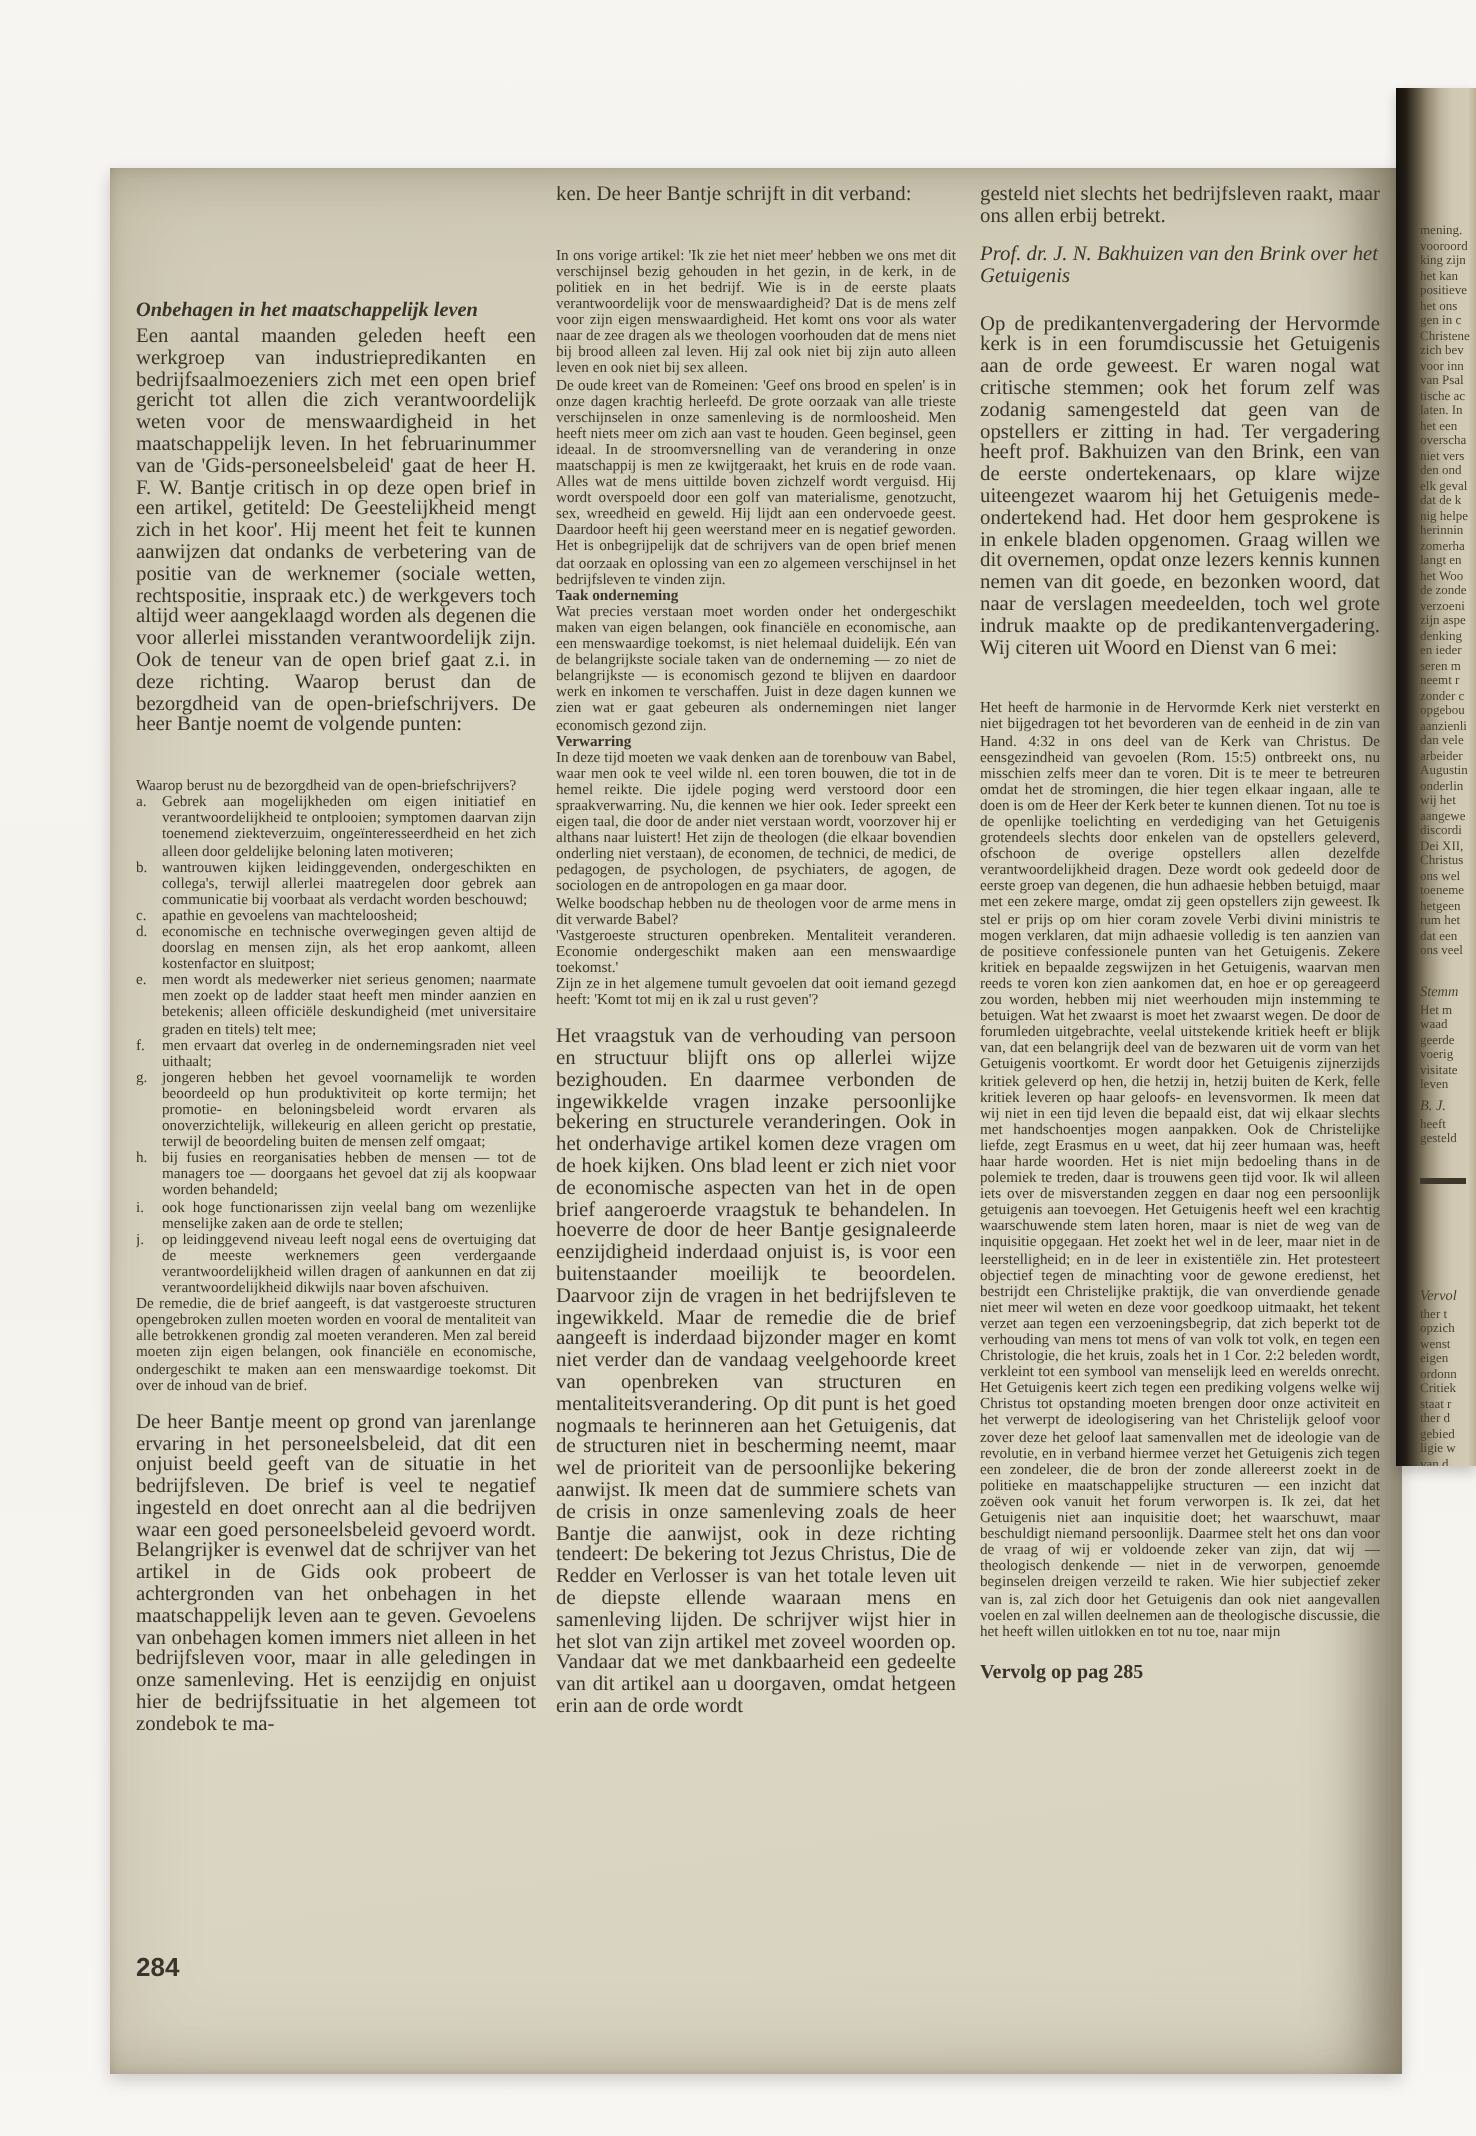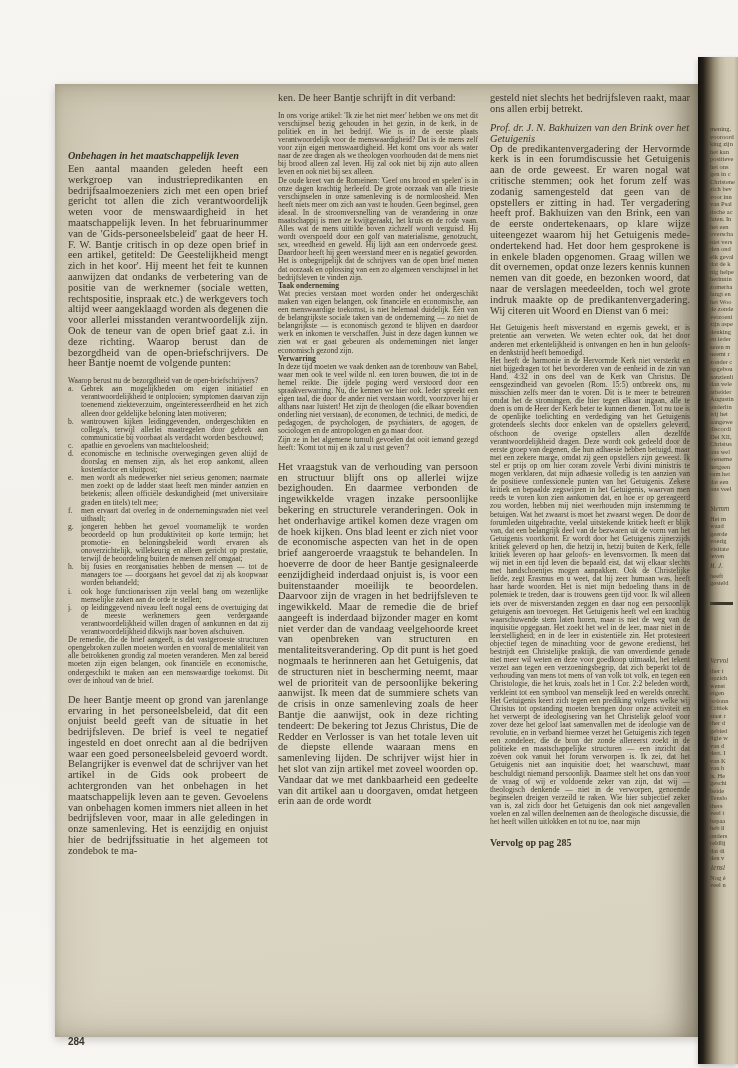--- a/index.html
+++ b/index.html
@@ -28,39 +28,39 @@
   .j{text-align:justify;hyphens:auto;-webkit-hyphens:auto;}
   .body{font-size:10.4px;line-height:10.8px;}
   .small{font-size:7.6px;line-height:8.1px;}
   .spacer-top{height:57px;}
   .title{
     font-family:"Liberation Sans",sans-serif;font-weight:400;
     font-size:30px;line-height:32px;letter-spacing:.5px;
     color:#38342a;margin:0 0 7px 0;
   }
   .subhead{font-style:italic;font-weight:bold;font-size:10.2px;line-height:11px;margin-bottom:3px;}
-  .quoteblock{margin-top:8px;}
+  .quoteblock{margin-top:20px;}
   .quoteblock p{margin:0;}
   .point{position:relative;padding-left:13px;}
   .plabel{position:absolute;left:0;top:0;}
   .mt{margin-top:10px;}
   .small-head{font-weight:bold;margin-top:8px;}
-  .ital-head{font-style:italic;font-size:10.4px;line-height:11px;margin:7px 0 0 0;}
+  .ital-head{font-style:italic;font-size:10.4px;line-height:11px;margin:7px 0 14px 0;}
   .continuation{
     font-weight:bold;font-size:10px;
     margin-top:11px;padding-right:5px;
   }
   .pagenum{
-    position:absolute;left:13px;top:952px;
+    position:absolute;left:13px;top:892px;
     font-family:"Liberation Sans",sans-serif;font-weight:bold;
-    font-size:10px;color:#3a352b;
+    font-size:13px;color:#3a352b;
   }
   
   .strip{
-    position:absolute;left:698px;top:57px;width:40px;height:1007px;
+    position:absolute;left:698px;top:44px;width:40px;height:689px;
     background:linear-gradient(90deg,
       #12100d 0px,#231e16 5px,#554c3b 10px,#948a73 16px,
       #bdb49d 22px,#cfc7b2 28px,#d3cbb6 90%,#b9af94 100%);
     box-shadow:0 3px 6px rgba(0,0,0,.2);
     overflow:hidden;
   }
   .striptext{
     padding:68px 0 0 12px;color:#453f2f;
     font-size:6.5px;line-height:7.5px;white-space:nowrap;
   }
@@ -113,31 +113,32 @@
 
       <div class="col col2">
         <p class="body j">ken. De heer Bantje schrijft in dit verband:</p>
         <div class="small j quoteblock">
           <p>In ons vorige artikel: 'Ik zie het niet meer' hebben we ons met dit verschijnsel bezig gehouden in het gezin, in de kerk, in de politiek en in het bedrijf. Wie is in de eerste plaats verantwoordelijk voor de menswaardigheid? Dat is de mens zelf voor zijn eigen menswaardigheid. Het komt ons voor als water naar de zee dragen als we theologen voorhouden dat de mens niet bij brood alleen zal leven. Hij zal ook niet bij zijn auto alleen leven en ook niet bij sex alleen.</p>
           <p>De oude kreet van de Romeinen: 'Geef ons brood en spelen' is in onze dagen krachtig herleefd. De grote oorzaak van alle trieste verschijnselen in onze samenleving is de normloosheid. Men heeft niets meer om zich aan vast te houden. Geen beginsel, geen ideaal. In de stroomversnelling van de verandering in onze maatschappij is men ze kwijtgeraakt, het kruis en de rode vaan. Alles wat de mens uittilde boven zichzelf wordt verguisd. Hij wordt overspoeld door een golf van materialisme, genotzucht, sex, wreedheid en geweld. Hij lijdt aan een ondervoede geest. Daardoor heeft hij geen weerstand meer en is negatief geworden. Het is onbegrijpelijk dat de schrijvers van de open brief menen dat oorzaak en oplossing van een zo algemeen verschijnsel in het bedrijfsleven te vinden zijn.</p>
           <p class="small-head">Taak onderneming</p>
           <p>Wat precies verstaan moet worden onder het ondergeschikt maken van eigen belangen, ook financiële en economische, aan een menswaardige toekomst, is niet helemaal duidelijk. Eén van de belangrijkste sociale taken van de onderneming — zo niet de belangrijkste — is economisch gezond te blijven en daardoor werk en inkomen te verschaffen. Juist in deze dagen kunnen we zien wat er gaat gebeuren als ondernemingen niet langer economisch gezond zijn.</p>
           <p class="small-head">Verwarring</p>
           <p>In deze tijd moeten we vaak denken aan de torenbouw van Babel, waar men ook te veel wilde nl. een toren bouwen, die tot in de hemel reikte. Die ijdele poging werd verstoord door een spraakverwarring. Nu, die kennen we hier ook. Ieder spreekt een eigen taal, die door de ander niet verstaan wordt, voorzover hij er althans naar luistert! Het zijn de theologen (die elkaar bovendien onderling niet verstaan), de economen, de technici, de medici, de pedagogen, de psychologen, de psychiaters, de agogen, de sociologen en de antropologen en ga maar door.</p>
+          <p>Welke boodschap hebben nu de theologen voor de arme mens in dit verwarde Babel?</p>
+          <p>'Vastgeroeste structuren openbreken. Mentaliteit veranderen. Economie ondergeschikt maken aan een menswaardige toekomst.'</p>
           <p>Zijn ze in het algemene tumult gevoelen dat ooit iemand gezegd heeft: 'Komt tot mij en ik zal u rust geven'?</p>
         </div>
         <p class="body j mt">Het vraagstuk van de verhouding van persoon en structuur blijft ons op allerlei wijze bezighouden. En daarmee verbonden de ingewikkelde vragen inzake persoonlijke bekering en structurele veranderingen. Ook in het onderhavige artikel komen deze vragen om de hoek kijken. Ons blad leent er zich niet voor de economische aspecten van het in de open brief aangeroerde vraagstuk te behandelen. In hoeverre de door de heer Bantje gesignaleerde eenzijdigheid inderdaad onjuist is, is voor een buitenstaander moeilijk te beoordelen. Daarvoor zijn de vragen in het bedrijfsleven te ingewikkeld. Maar de remedie die de brief aangeeft is inderdaad bijzonder mager en komt niet verder dan de vandaag veelgehoorde kreet van openbreken van structuren en mentaliteitsverandering. Op dit punt is het goed nogmaals te herinneren aan het Getuigenis, dat de structuren niet in bescherming neemt, maar wel de prioriteit van de persoonlijke bekering aanwijst. Ik meen dat de summiere schets van de crisis in onze samenleving zoals de heer Bantje die aanwijst, ook in deze richting tendeert: De bekering tot Jezus Christus, Die de Redder en Verlosser is van het totale leven uit de diepste ellende waaraan mens en samenleving lijden. De schrijver wijst hier in het slot van zijn artikel met zoveel woorden op. Vandaar dat we met dankbaarheid een gedeelte van dit artikel aan u doorgaven, omdat hetgeen erin aan de orde wordt</p>
       </div>
 
       <div class="col col3">
         <p class="body j">gesteld niet slechts het bedrijfsleven raakt, maar ons allen erbij betrekt.</p>
         <p class="ital-head">Prof. dr. J. N. Bakhuizen van den Brink over het Getuigenis</p>
         <p class="body j">Op de predikantenvergadering der Hervormde kerk is in een forumdiscussie het Getuigenis aan de orde geweest. Er waren nogal wat critische stemmen; ook het forum zelf was zodanig samengesteld dat geen van de opstellers er zitting in had. Ter vergadering heeft prof. Bakhuizen van den Brink, een van de eerste ondertekenaars, op klare wijze uiteengezet waarom hij het Getuigenis mede-ondertekend had. Het door hem gesprokene is in enkele bladen opgenomen. Graag willen we dit overnemen, opdat onze lezers kennis kunnen nemen van dit goede, en bezonken woord, dat naar de verslagen meedeelden, toch wel grote indruk maakte op de predikantenvergadering. Wij citeren uit Woord en Dienst van 6 mei:</p>
         <div class="small j quoteblock">
-          <p>Het Getuigenis heeft misverstand en ergernis gewekt, er is pretentie aan verweten. We weten echter ook, dat het door anderen met erkentelijkheid is ontvangen en hen in hun geloofs- en denkstrijd heeft bemoedigd.</p>
           <p>Het heeft de harmonie in de Hervormde Kerk niet versterkt en niet bijgedragen tot het bevorderen van de eenheid in de zin van Hand. 4:32 in ons deel van de Kerk van Christus. De eensgezindheid van gevoelen (Rom. 15:5) ontbreekt ons, nu misschien zelfs meer dan te voren. Dit is te meer te betreuren omdat het de stromingen, die hier tegen elkaar ingaan, alle te doen is om de Heer der Kerk beter te kunnen dienen. Tot nu toe is de openlijke toelichting en verdediging van het Getuigenis grotendeels slechts door enkelen van de opstellers geleverd, ofschoon de overige opstellers allen dezelfde verantwoordelijkheid dragen. Deze wordt ook gedeeld door de eerste groep van degenen, die hun adhaesie hebben betuigd, maar met een zekere marge, omdat zij geen opstellers zijn geweest. Ik stel er prijs op om hier coram zovele Verbi divini ministris te mogen verklaren, dat mijn adhaesie volledig is ten aanzien van de positieve confessionele punten van het Getuigenis. Zekere kritiek en bepaalde zegswijzen in het Getuigenis, waarvan men reeds te voren kon zien aankomen dat, en hoe er op gereageerd zou worden, hebben mij niet weerhouden mijn instemming te betuigen. Wat het zwaarst is moet het zwaarst wegen. De door de forumleden uitgebrachte, veelal uitstekende kritiek heeft er blijk van, dat een belangrijk deel van de bezwaren uit de vorm van het Getuigenis voortkomt. Er wordt door het Getuigenis zijnerzijds kritiek geleverd op hen, die hetzij in, hetzij buiten de Kerk, felle kritiek leveren op haar geloofs- en levensvormen. Ik meen dat wij niet in een tijd leven die bepaald eist, dat wij elkaar slechts met handschoentjes mogen aanpakken. Ook de Christelijke liefde, zegt Erasmus en u weet, dat hij zeer humaan was, heeft haar harde woorden. Het is niet mijn bedoeling thans in de polemiek te treden, daar is trouwens geen tijd voor. Ik wil alleen iets over de misverstanden zeggen en daar nog een persoonlijk getuigenis aan toevoegen. Het Getuigenis heeft wel een krachtig waarschuwende stem laten horen, maar is niet de weg van de inquisitie opgegaan. Het zoekt het wel in de leer, maar niet in de leerstelligheid; en in de leer in existentiële zin. Het protesteert objectief tegen de minachting voor de gewone eredienst, het bestrijdt een Christelijke praktijk, die van onverdiende genade niet meer wil weten en deze voor goedkoop uitmaakt, het tekent verzet aan tegen een verzoeningsbegrip, dat zich beperkt tot de verhouding van mens tot mens of van volk tot volk, en tegen een Christologie, die het kruis, zoals het in 1 Cor. 2:2 beleden wordt, verkleint tot een symbool van menselijk leed en werelds onrecht. Het Getuigenis keert zich tegen een prediking volgens welke wij Christus tot opstanding moeten brengen door onze activiteit en het verwerpt de ideologisering van het Christelijk geloof voor zover deze het geloof laat samenvallen met de ideologie van de revolutie, en in verband hiermee verzet het Getuigenis zich tegen een zondeleer, die de bron der zonde allereerst zoekt in de politieke en maatschappelijke structuren — een inzicht dat zoëven ook vanuit het forum verworpen is. Ik zei, dat het Getuigenis niet aan inquisitie doet; het waarschuwt, maar beschuldigt niemand persoonlijk. Daarmee stelt het ons dan voor de vraag of wij er voldoende zeker van zijn, dat wij — theologisch denkende — niet in de verworpen, genoemde beginselen dreigen verzeild te raken. Wie hier subjectief zeker van is, zal zich door het Getuigenis dan ook niet aangevallen voelen en zal willen deelnemen aan de theologische discussie, die het heeft willen uitlokken en tot nu toe, naar mijn</p>
         </div>
         <p class="continuation">Vervolg op pag 285</p>
       </div>
 
     </div>
     <div class="pagenum">284</div>
   </div>
 
   <div class="strip">

